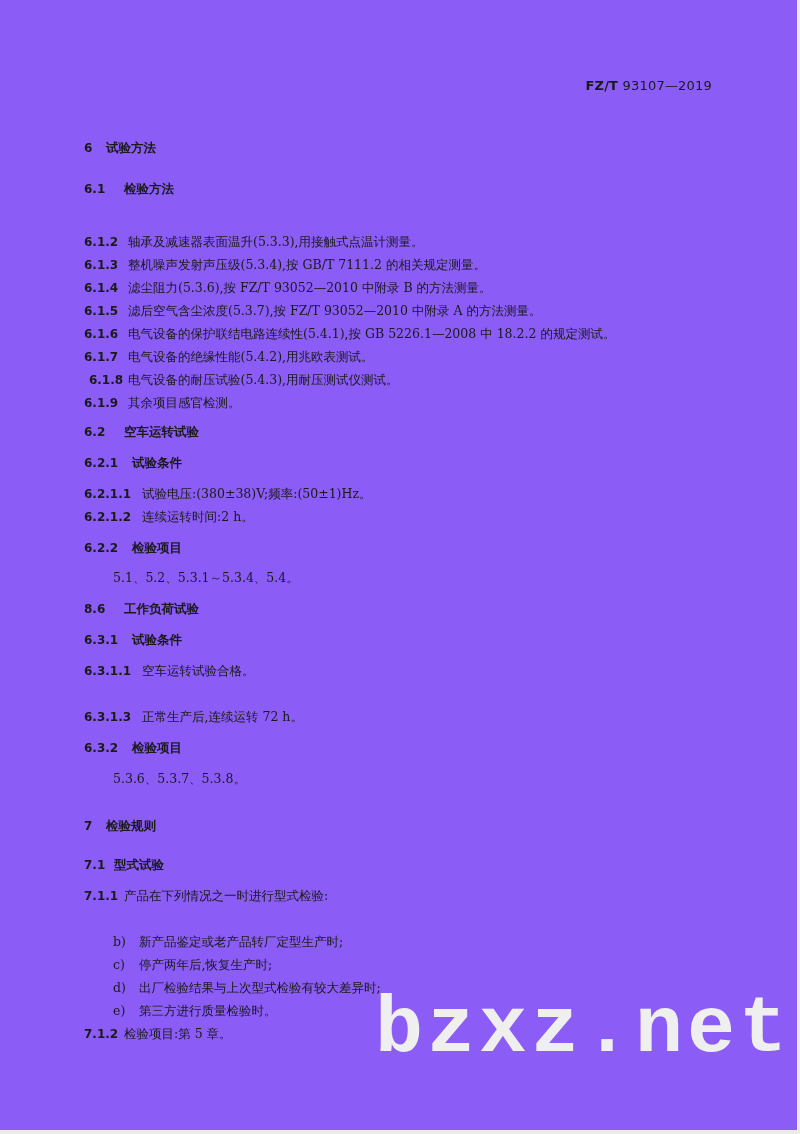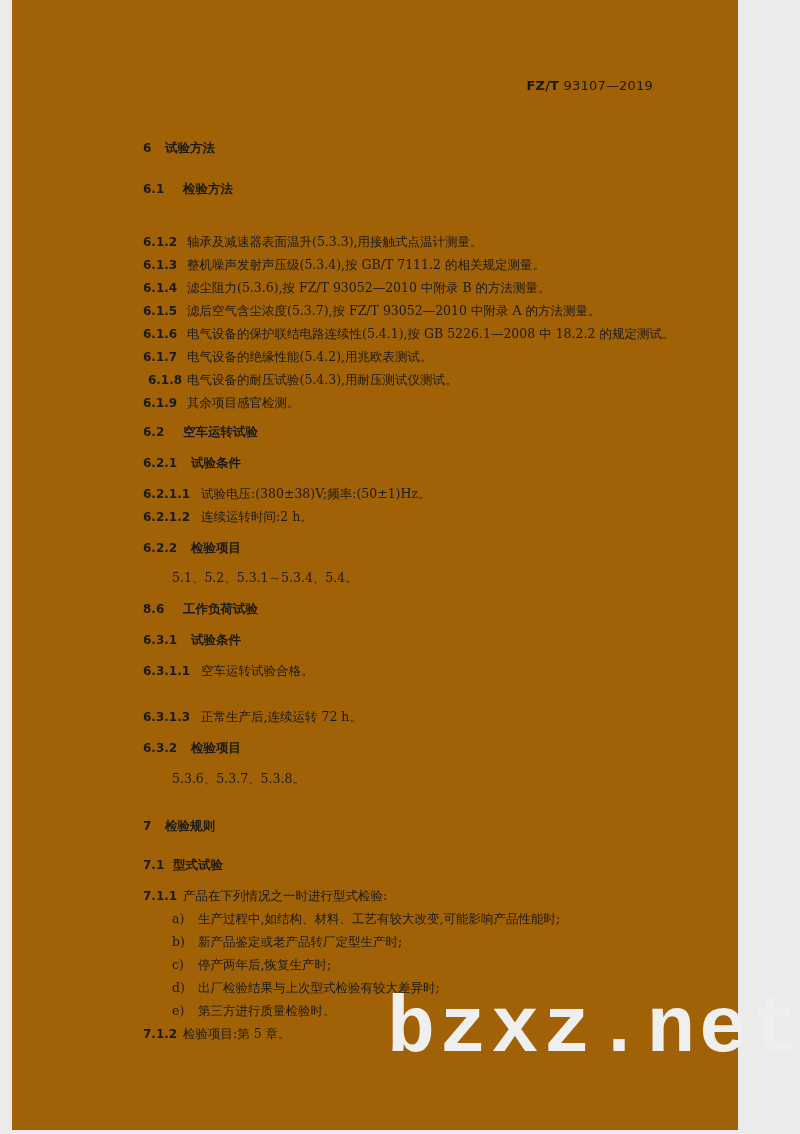--- a/index.html
+++ b/index.html
@@ -1,29 +1,29 @@
 <!DOCTYPE html>
 <html><head>
   <meta charset="utf-8">
   <style>
     html, body { margin: 0; padding: 0; }
     body {
       width: 800px; height: 1134px; background: #ebebeb; position: relative; overflow: hidden;
       font-family: "DejaVu Serif", "Liberation Serif", serif; color: #1a1a1a;
     }
     .page {
-      position: absolute; left: 12px; top: 0; width: 726px; height: 1130px; background: #a16207;
+      position: absolute; left: 0; top: 0; width: 797px; height: 1130px; background: #8b5cf6;
     }
     .std-no {
       position: absolute; top: 78px; right: 85px;
       font-family: "DejaVu Sans", "Liberation Sans", sans-serif; font-size: 13px; letter-spacing: 0.2px;
     }
     .std-no b { font-weight: bold; }
     .line {
-      position: absolute; left: 84px; font-size: 12.5px; white-space: nowrap; line-height: 16px; margin-left: 47px;
+      position: absolute; left: 84px; font-size: 12.5px; white-space: nowrap; line-height: 16px;
     }
     .num {
       display: inline-block; font-family: "DejaVu Sans", "Liberation Sans", sans-serif; font-weight: bold; font-size: 12px;
     }
     .h { font-family: "DejaVu Sans", "Liberation Sans", sans-serif; font-weight: bold; font-size: 12.5px; }
     .txt { font-weight: normal; }
     .w40 { width: 40px; } .w48 { width: 48px; } .w44 { width: 44px; } .w58 { width: 58px; } .w22 { width: 22px; } .w30 { width: 30px; }
     .indent { left: 113px; }
     .item-letter { display: inline-block; width: 26px; }
     .watermark {
@@ -114,23 +114,20 @@
 
   <div class="line h" style="top:818px;">
     <span class="num w22">7</span><span>检验规则</span>
   </div>
   <div class="line h" style="top:857px;">
     <span class="num w30">7.1</span><span>型式试验</span>
   </div>
   <div class="line" style="top:888px;">
     <span class="num w40">7.1.1</span><span class="txt">产品在下列情况之一时进行型式检验:</span>
   </div>
-  <div class="line indent" style="top:911px;">
-    <span class="item-letter">a)</span><span class="txt">生产过程中,如结构、材料、工艺有较大改变,可能影响产品性能时;</span>
-  </div>
   <div class="line indent" style="top:934px;">
     <span class="item-letter">b)</span><span class="txt">新产品鉴定或老产品转厂定型生产时;</span>
   </div>
   <div class="line indent" style="top:957px;">
     <span class="item-letter">c)</span><span class="txt">停产两年后,恢复生产时;</span>
   </div>
   <div class="line indent" style="top:980px;">
     <span class="item-letter">d)</span><span class="txt">出厂检验结果与上次型式检验有较大差异时;</span>
   </div>
 

